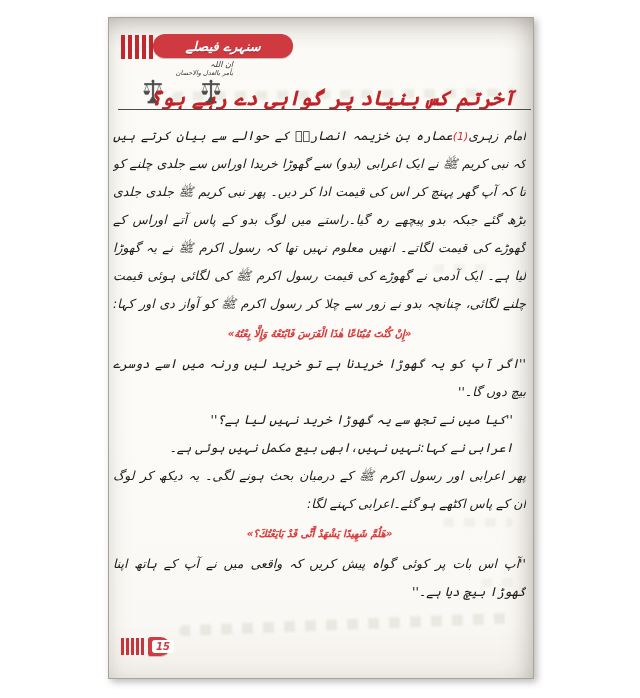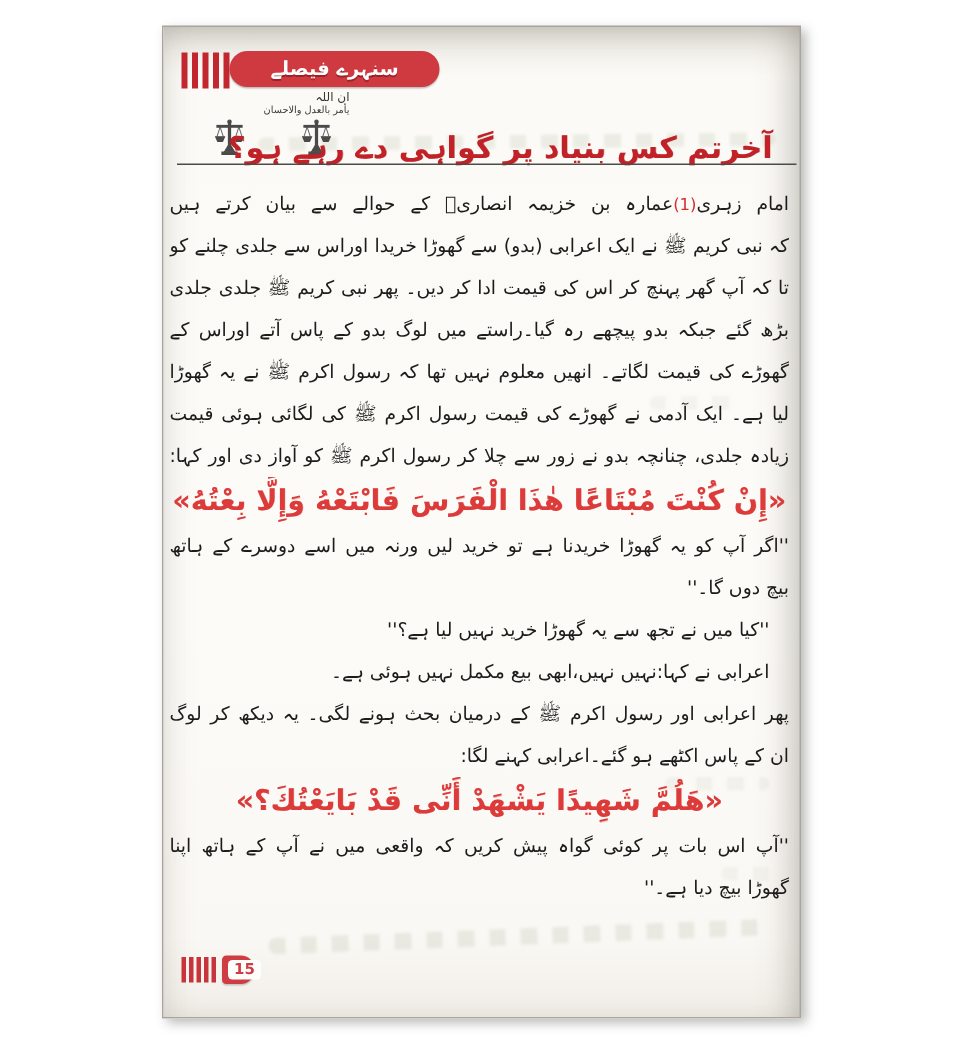--- a/index.html
+++ b/index.html
@@ -1,17 +1,17 @@
 <!DOCTYPE html>
 <html><head>
 <meta charset="utf-8">
 <style>
   html,body{margin:0;padding:0;background:#ffffff;}
   .stage{position:relative;width:640px;height:698px;background:#ffffff;overflow:hidden;
-         font-family:"DejaVu Sans",sans-serif;}
+         font-family:"DejaVu Sans",sans-serif;font-style:italic;}
   .page{position:absolute;left:108px;top:17px;width:424px;height:660px;
         background:linear-gradient(180deg,#f2efe9 0%,#fbfaf6 5%,#fcfbf8 60%,#faf8f4 92%,#f1eee8 100%);
         border:1px solid #a9a59d;
         box-shadow:inset -16px 0 24px -12px rgba(110,105,95,.38),
                    inset 0 16px 26px -14px rgba(110,105,95,.40),
                    inset 14px 0 24px -16px rgba(110,105,95,.18),
                    3px 3px 7px rgba(60,58,54,.35);
         overflow:hidden;}
   
   .hdr-bars{position:absolute;left:12px;top:17px;display:flex;gap:3px;}
@@ -32,21 +32,21 @@
          text-shadow:.4px .4px 0 rgba(160,20,25,.35);}
   .title-rule{position:absolute;left:9px;right:2px;top:91px;border-top:1.6px solid #4d4b47;}
   
   .body-text{position:absolute;left:4px;right:7px;top:104px;direction:rtl;color:#1d1c1a;}
   .line{height:28px;line-height:28px;font-size:12.5px;overflow:hidden;
         text-align:justify;text-align-last:justify;}
   .line.start{text-align:right;text-align-last:right;}
   .ind-sm{padding-right:13px;}
   .red{color:#d22f33;}
   .fn{color:#d22f33;font-size:11px;}
-  .quote{height:32px;line-height:32px;font-size:19px;font-weight:bold;color:#dd3a3a;
+  .quote{height:32px;line-height:32px;font-size:10px;font-weight:bold;color:#dd3a3a;
          text-align:left;text-align-last:center;overflow:hidden;
          text-shadow:.3px .3px 0 rgba(200,40,40,.3);}
   .speak .red{font-weight:bold;font-size:14px;}
   
   .footer{position:absolute;left:12px;bottom:22px;display:flex;align-items:center;gap:4px;}
   .ftr-bars{display:flex;gap:2px;}
   .ftr-bars i{display:block;width:3px;height:17px;background:#c8343b;}
   .num-blob{position:relative;width:22px;height:19px;background:#cf3c43;
             border-radius:3px 10px 10px 3px;box-shadow:0 1px 1px rgba(0,0,0,.2);}
   .num-box{position:absolute;left:4px;top:3px;width:22px;height:13px;background:#fdfdfb;
@@ -125,21 +125,21 @@
     <h1 class="title">آخرتم کس بنیاد پر گواہی دے رہے ہو؟</h1>
     <div class="title-rule"></div>
 
     <div class="body-text">
       <div class="line"><span>امام زہری</span><span class="fn">(1)</span><span>عمارہ بن خزیمہ انصاریؓ کے حوالے سے بیان کرتے ہیں</span></div>
       <div class="line">کہ نبی کریم ﷺ نے ایک اعرابی (بدو) سے گھوڑا خریدا اوراس سے جلدی چلنے کو کہا</div>
       <div class="line">تا کہ آپ گھر پہنچ کر اس کی قیمت ادا کر دیں۔ پھر نبی کریم ﷺ جلدی جلدی آگے</div>
       <div class="line">بڑھ گئے جبکہ بدو پیچھے رہ گیا۔راستے میں لوگ بدو کے پاس آتے اوراس کے</div>
       <div class="line">گھوڑے کی قیمت لگاتے۔ انھیں معلوم نہیں تھا کہ رسول اکرم ﷺ نے یہ گھوڑا خرید</div>
       <div class="line">لیا ہے۔ ایک آدمی نے گھوڑے کی قیمت رسول اکرم ﷺ کی لگائی ہوئی قیمت سے</div>
-      <div class="line">زیادہ جلدی، چنانچہ بدو نے زور سے چلا کر رسول اکرم ﷺ کو آواز دی اور کہا:</div>
+      <div class="line">چلنے لگائی، چنانچہ بدو نے زور سے چلا کر رسول اکرم ﷺ کو آواز دی اور کہا:</div>
 
       <div class="quote">«إِنْ كُنْتَ مُبْتَاعًا هٰذَا الْفَرَسَ فَابْتَعْهُ وَإِلَّا بِعْتُهُ»</div>
 
       <div class="line">''اگر آپ کو یہ گھوڑا خریدنا ہے تو خرید لیں ورنہ میں اسے دوسرے کے ہاتھ</div>
       <div class="line start">بیچ دوں گا۔''</div>
 
 
       <div class="line start ind-sm">''کیا میں نے تجھ سے یہ گھوڑا خرید نہیں لیا ہے؟''</div>
       <div class="line start ind-sm">اعرابی نے کہا:نہیں نہیں،ابھی بیع مکمل نہیں ہوئی ہے۔</div>
 

